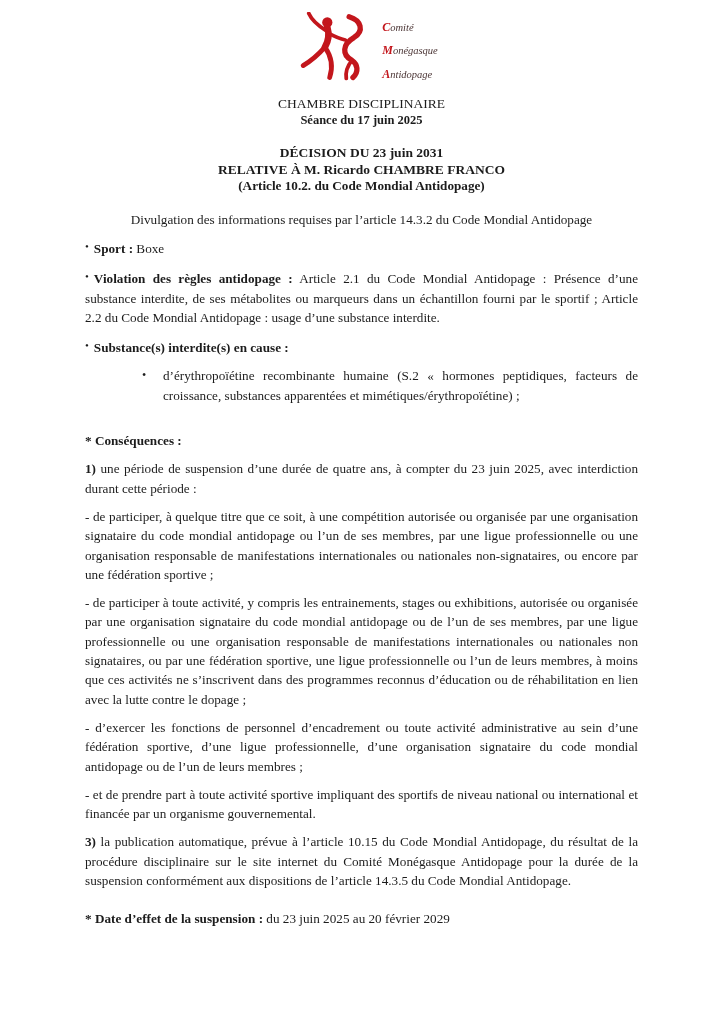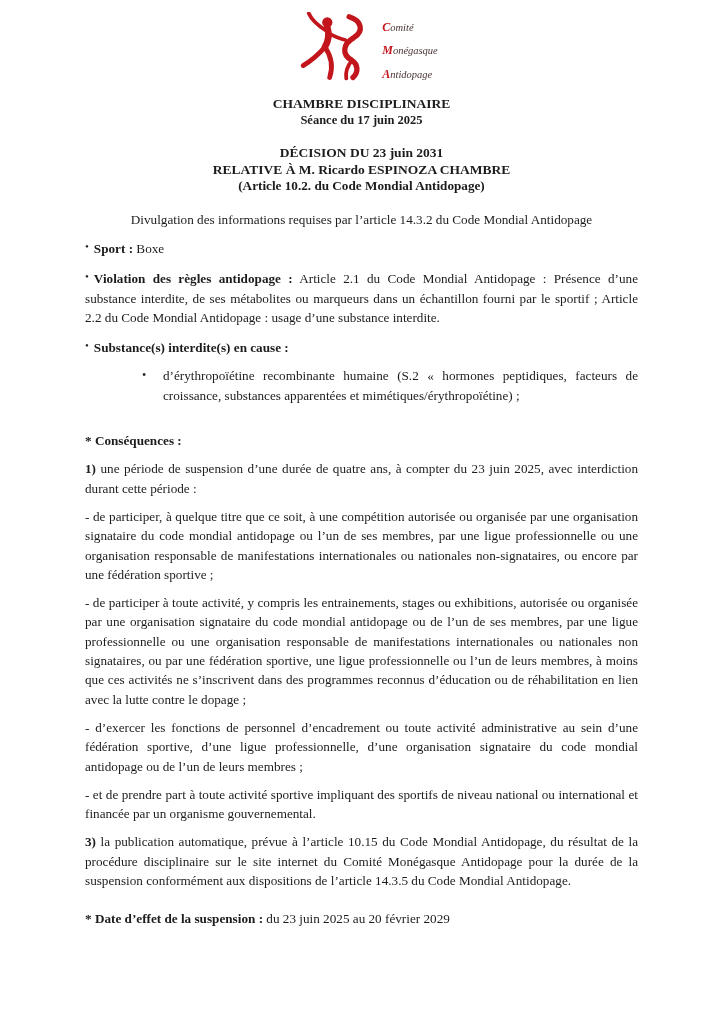--- a/index.html
+++ b/index.html
@@ -18,21 +18,21 @@
   .logo-row {
     display: flex; justify-content: center; align-items: center;
     gap: 15px; height: 78px; margin-left: 14px;
   }
   .logo-mark { flex: 0 0 auto; }
   .logo-text { font-style: italic; font-size: 10.5px; line-height: 1.95; color: #4a3434; }
   .logo-text .ini { color: #c3161c; font-weight: bold; font-size: 12px; }
 
   
   .c { text-align: center; }
-  .h-chamber  { margin-top: 6px;  font-size: 13.5px; font-weight: bold; line-height: 16px; }
+  .h-chamber  { margin-top: 6px;  font-size: 13.5px; font-weight: normal; line-height: 16px; }
   .h-session  { margin-top: 1px;  font-size: 12.5px; font-weight: bold; line-height: 15px; }
   .h-decision { margin-top: 17px; font-size: 13.5px; font-weight: bold; line-height: 16.5px; }
   .h-article  { margin-top: 0; font-size: 13.2px; font-weight: bold; line-height: 16px; }
   .disclosure { margin-top: 18px; font-size: 13.2px; line-height: 16px; }
 
   
   .para {
     font-size: 13.2px; line-height: 19.3px;
     text-align: justify; margin: 9px 0 0 0;
   }
@@ -68,21 +68,21 @@
       <div><span class="ini">M</span><span>onégasque</span></div>
       <div><span class="ini">A</span><span>ntidopage</span></div>
     </div>
   </div>
 
   <div class="h-chamber c">CHAMBRE DISCIPLINAIRE</div>
   <div class="h-session c">Séance du 17 juin 2025</div>
 
   <div class="h-decision c">
     <div>DÉCISION DU 23 juin 2031</div>
-    <div>RELATIVE À M. Ricardo ESPINOZA CHAMBRE</div>
+    <div>RELATIVE À M. Ricardo CHAMBRE FRANCO</div>
   </div>
 
   <div class="h-article c">(Article 10.2. du Code Mondial Antidopage)</div>
 
   <div class="disclosure c">Divulgation des informations requises par l’article 14.3.2 du Code Mondial Antidopage</div>
 
   <p class="para"><span class="blt">•</span><b>Sport :</b><span> Boxe</span></p>
 
   <p class="para"><span class="blt">•</span><b>Violation des règles antidopage :</b><span> Article 2.1 du Code Mondial Antidopage : Présence d’une substance interdite, de ses métabolites ou marqueurs dans un échantillon fourni par le sportif ; Article 2.2 du Code Mondial Antidopage : usage d’une substance interdite.</span></p>
 

